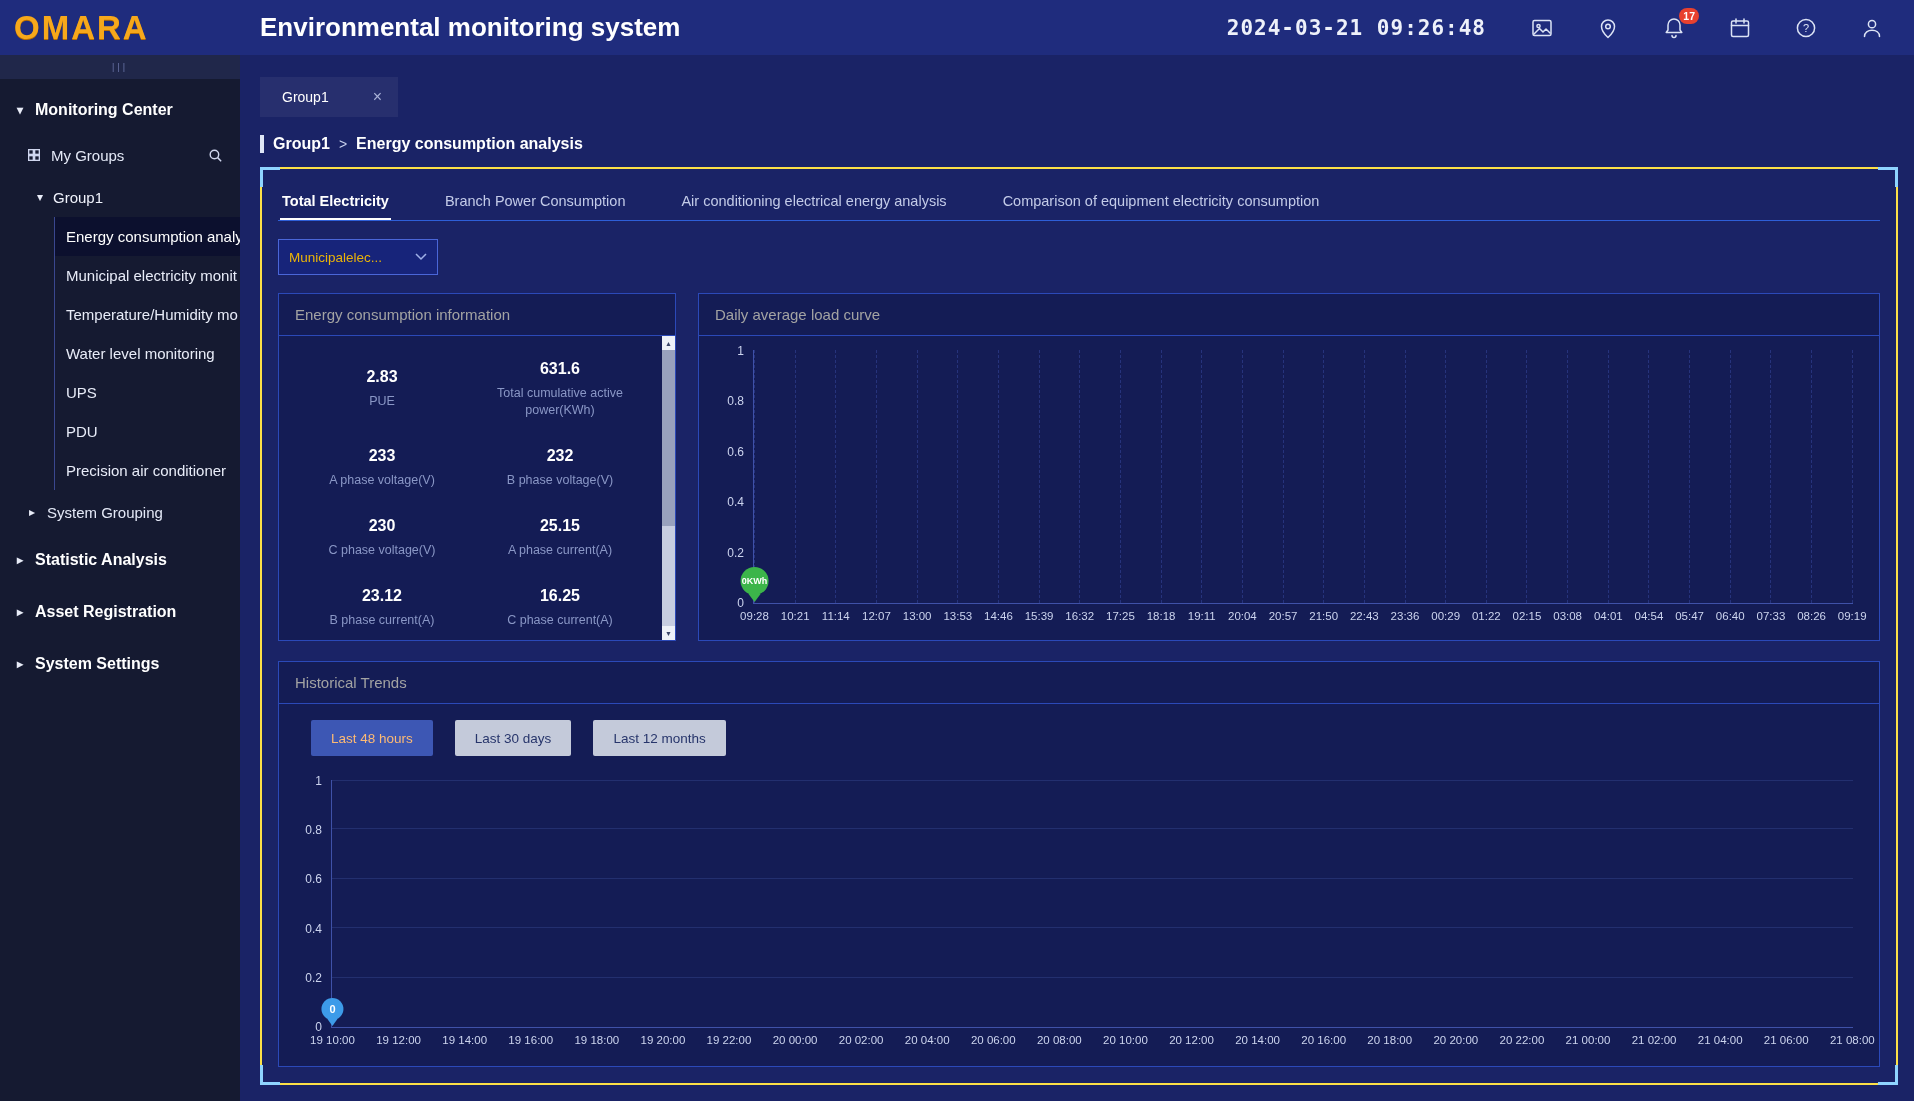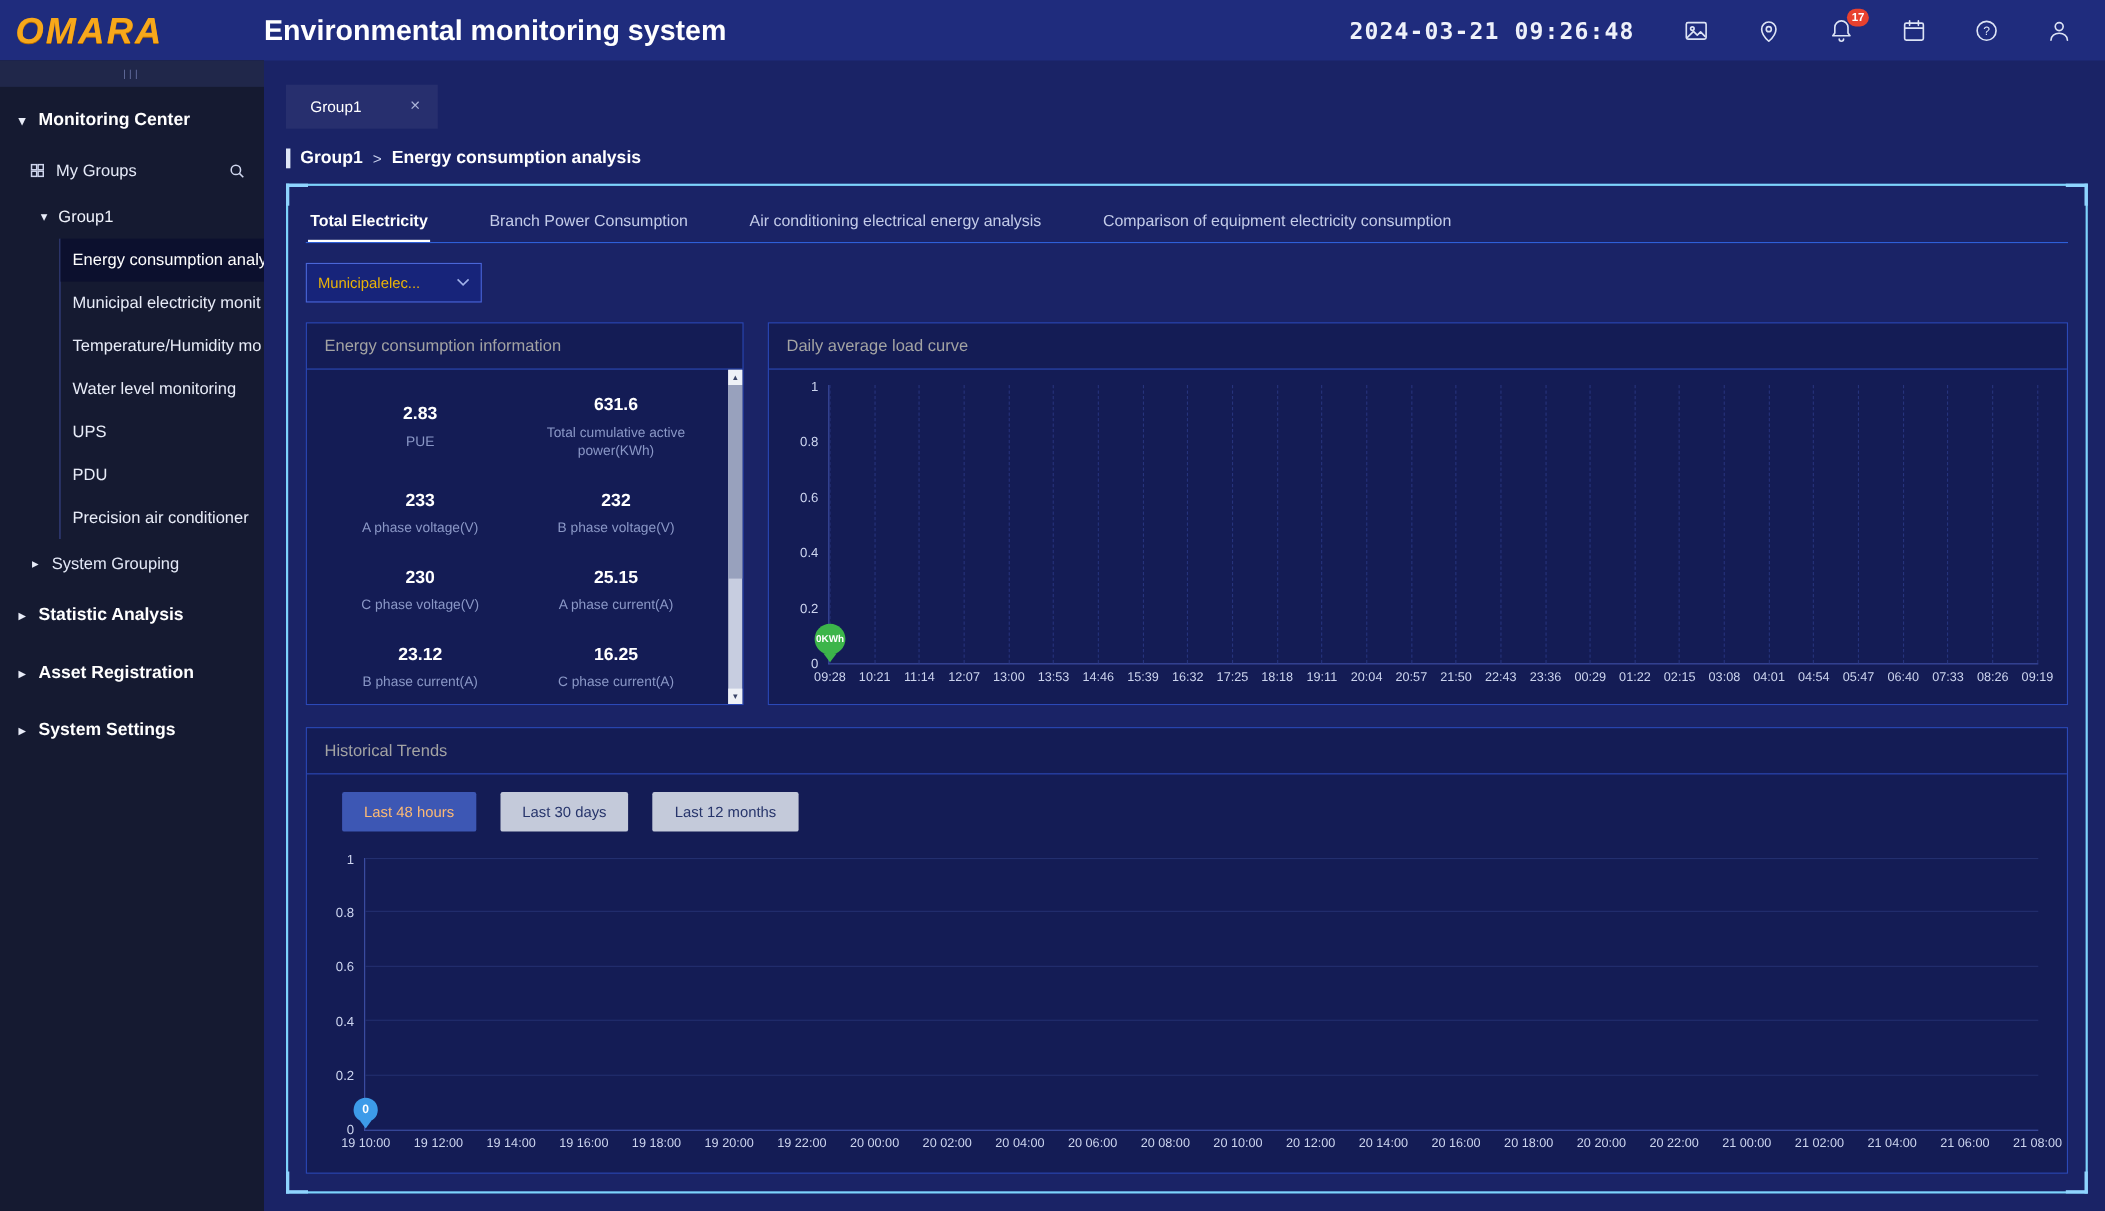--- a/index.html
+++ b/index.html
@@ -11,24 +11,24 @@
   }
   .app { width: 1914px; height: 1101px; display: flex; flex-direction: column; }
 
   
   .header {
     height: 55px; flex: 0 0 55px; background: #1f2c7d;
     display: flex; align-items: center;
   }
   .logo { width: 240px; flex: 0 0 240px; padding-left: 14px; }
   .logo span {
-    font-size: 33px; font-weight: 800; font-style: italic; letter-spacing: 2px;
+    font-size: 33px; font-weight: 800; letter-spacing: 2px;
     color: #f7a81b; text-shadow: 0 1px 0 #b96e00;
   }
-  .app-title { font-size: 26px; font-weight: bold; color: #ffffff; white-space: nowrap; }
+  .app-title { font-size: 26px; font-weight: bold; color: #ffffff; margin-left: 20px; white-space: nowrap; }
   .h-spacer { flex: 1; }
   .clock {
     font-family: "DejaVu Sans Mono", monospace; font-size: 21px; font-weight: bold;
     color: #eef1fa; letter-spacing: 1px; margin-right: 44px; white-space: nowrap;
   }
   .hicons { display: flex; align-items: center; gap: 42px; margin-right: 30px; }
   .hicon { position: relative; display: flex; width: 24px; height: 24px; cursor: pointer; }
   .hicon svg { width: 24px; height: 24px; stroke: #dce3f5; stroke-width: 1.5; fill: none; stroke-linecap: round; stroke-linejoin: round; }
   .badge {
     position: absolute; top: -8px; right: -13px; min-width: 19px; height: 16px;
@@ -77,21 +77,21 @@
     background: #272f6e; padding: 0 16px 0 22px; font-size: 14px; color: #ffffff; cursor: pointer;
   }
   .tab-close { color: #aab3d8; font-size: 16px; cursor: pointer; }
   .breadcrumb { margin-top: 10px; height: 34px; display: flex; align-items: center; gap: 9px; }
   .bc-bar { width: 4px; height: 18px; background: #dfe6f7; }
   .bc-group, .bc-page { font-size: 16px; font-weight: bold; color: #ffffff; }
   .bc-sep { font-size: 14px; color: #c9d1ee; }
 
   
   .main-panel {
-    flex: 1; margin-top: 6px; border: 2px solid #7dd3fc; position: relative;
+    flex: 1; margin-top: 6px; border: 2px solid #fde047; position: relative;
     padding: 14px 16px 16px; display: flex; flex-direction: column; min-height: 0;
   }
   .corner { position: absolute; width: 20px; height: 20px; border: 0 solid #8fd4ff; }
   .corner.tl { top: -2px; left: -2px; border-top-width: 3px; border-left-width: 3px; }
   .corner.tr { top: -2px; right: -2px; border-top-width: 3px; border-right-width: 3px; }
   .corner.bl { bottom: -2px; left: -2px; border-bottom-width: 3px; border-left-width: 3px; }
   .corner.br { bottom: -2px; right: -2px; border-bottom-width: 3px; border-right-width: 3px; }
 
   .view-tabs { display: flex; gap: 52px; border-bottom: 1px solid #2e5fd8; padding: 2px 2px 0; }
   .view-tab { padding: 8px 2px 11px; font-size: 14.5px; color: #c3cbe8; cursor: pointer; white-space: nowrap; }

